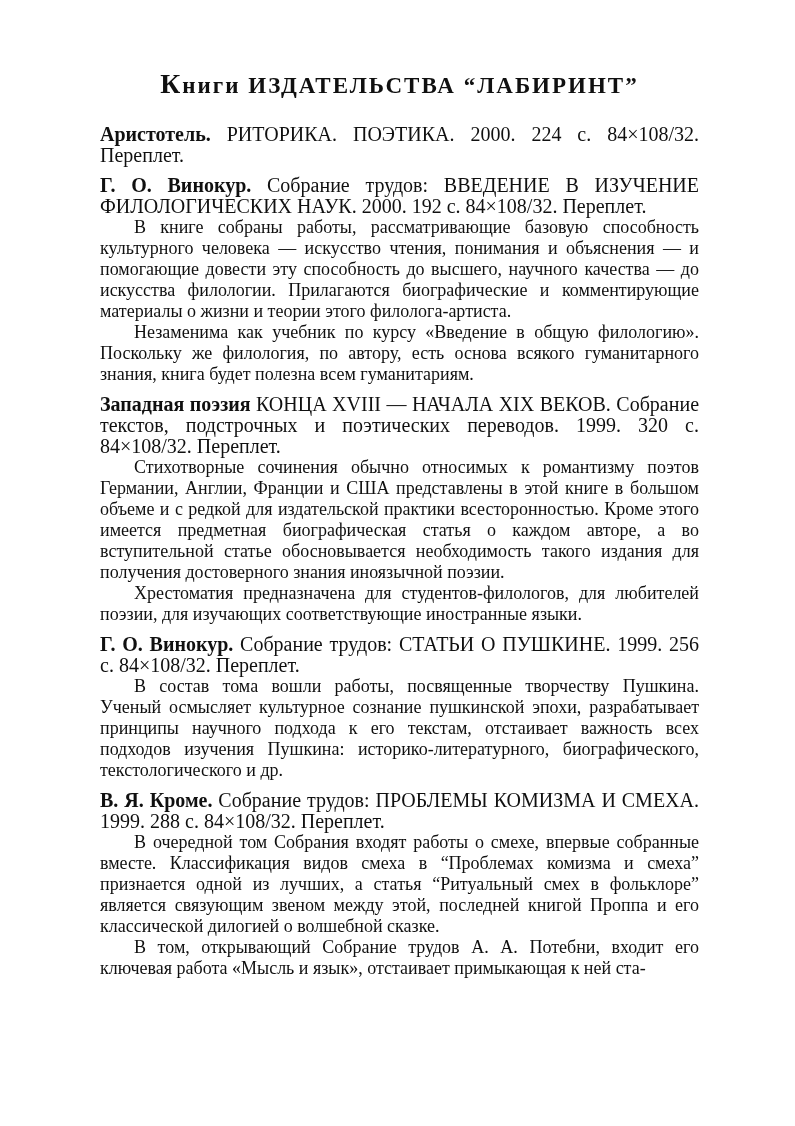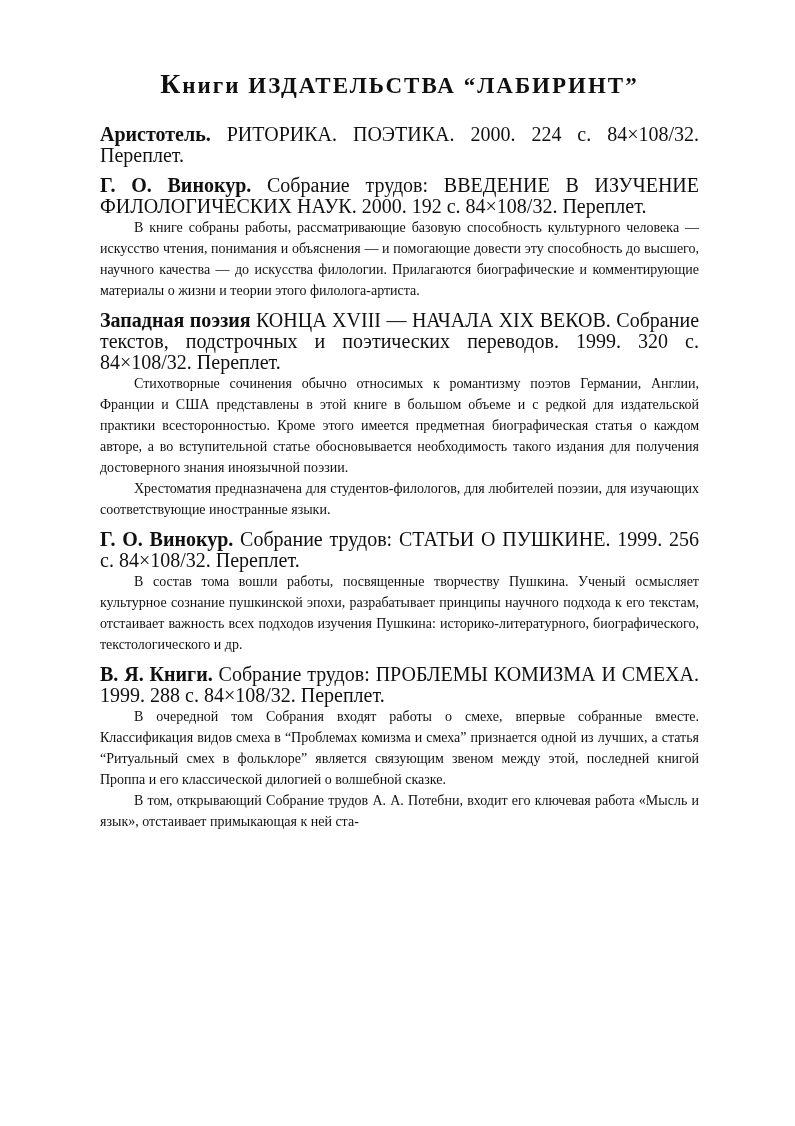--- a/index.html
+++ b/index.html
@@ -23,21 +23,21 @@
     letter-spacing: 2px;
     text-align: center;
     margin: 16px 0 24px 0;
     white-space: nowrap;
   }
   .title::first-letter {
     font-size: 1.2em;
     letter-spacing: 2px;
   }
   .entry {
-    font-size: 14px;
+    font-size: 18px;
     line-height: 21px;
     text-align: justify;
     margin: 0;
   }
   .heading {
     margin-top: 9px;
     font-size: 20px;
   }
   .heading .author { font-weight: bold; }
   .body-para { text-indent: 34px; }
@@ -56,40 +56,41 @@
       <span>РИТОРИКА. ПОЭТИКА. 2000. 224 с. 84×108/32. Переплет.</span>
     </p>
 
     <p class="entry heading">
       <span class="author">Г. О. Винокур.</span>
       <span>Собрание трудов: ВВЕДЕНИЕ В ИЗУЧЕНИЕ ФИЛОЛОГИЧЕСКИХ НАУК. 2000. 192 с. 84×108/32. Переплет.</span>
     </p>
 
     <p class="entry body-para">В книге собраны работы, рассматривающие базовую способность культурного человека — искусство чтения, понимания и объяснения — и помогающие довести эту способность до высшего, научного качества — до искусства филологии. Прилагаются биографические и комментирующие материалы о жизни и теории этого филолога-артиста.</p>
 
+    <p class="entry body-para">Незаменима как учебник по курсу «Введение в общую филологию». Поскольку же филология, по автору, есть основа всякого гуманитарного знания, книга будет полезна всем гуманитариям.</p>
 
     <p class="entry heading">
       <span class="author">Западная поэзия</span>
       <span>КОНЦА XVIII — НАЧАЛА XIX ВЕКОВ. Собрание текстов, подстрочных и поэтических переводов. 1999. 320 с. 84×108/32. Переплет.</span>
     </p>
 
     <p class="entry body-para">Стихотворные сочинения обычно относимых к романтизму поэтов Германии, Англии, Франции и США представлены в этой книге в большом объеме и с редкой для издательской практики всесторонностью. Кроме этого имеется предметная биографическая статья о каждом авторе, а во вступительной статье обосновывается необходимость такого издания для получения достоверного знания иноязычной поэзии.</p>
 
     <p class="entry body-para">Хрестоматия предназначена для студентов-филологов, для любителей поэзии, для изучающих соответствующие иностранные языки.</p>
 
 
     <p class="entry heading">
       <span class="author">Г. О. Винокур.</span>
       <span>Собрание трудов: СТАТЬИ О ПУШКИНЕ. 1999. 256 с. 84×108/32. Переплет.</span>
     </p>
 
     <p class="entry body-para">В состав тома вошли работы, посвященные творчеству Пушкина. Ученый осмысляет культурное сознание пушкинской эпохи, разрабатывает принципы научного подхода к его текстам, отстаивает важность всех подходов изучения Пушкина: историко-литературного, биографического, текстологического и др.</p>
 
     <p class="entry heading">
-      <span class="author">В. Я. Книги.</span>
+      <span class="author">В. Я. Кроме.</span>
       <span>Собрание трудов: ПРОБЛЕМЫ КОМИЗМА И СМЕХА. 1999. 288 с. 84×108/32. Переплет.</span>
     </p>
 
     <p class="entry body-para">В очередной том Собрания входят работы о смехе, впервые собранные вместе. Классификация видов смеха в “Проблемах комизма и смеха” признается одной из лучших, а статья “Ритуальный смех в фольклоре” является связующим звеном между этой, последней книгой Проппа и его классической дилогией о волшебной сказке.</p>
 
 
     <p class="entry body-para">В том, открывающий Собрание трудов А. А. Потебни, входит его ключевая работа «Мысль и язык», отстаивает примыкающая к ней ста-</p>
 
   </div>
 

